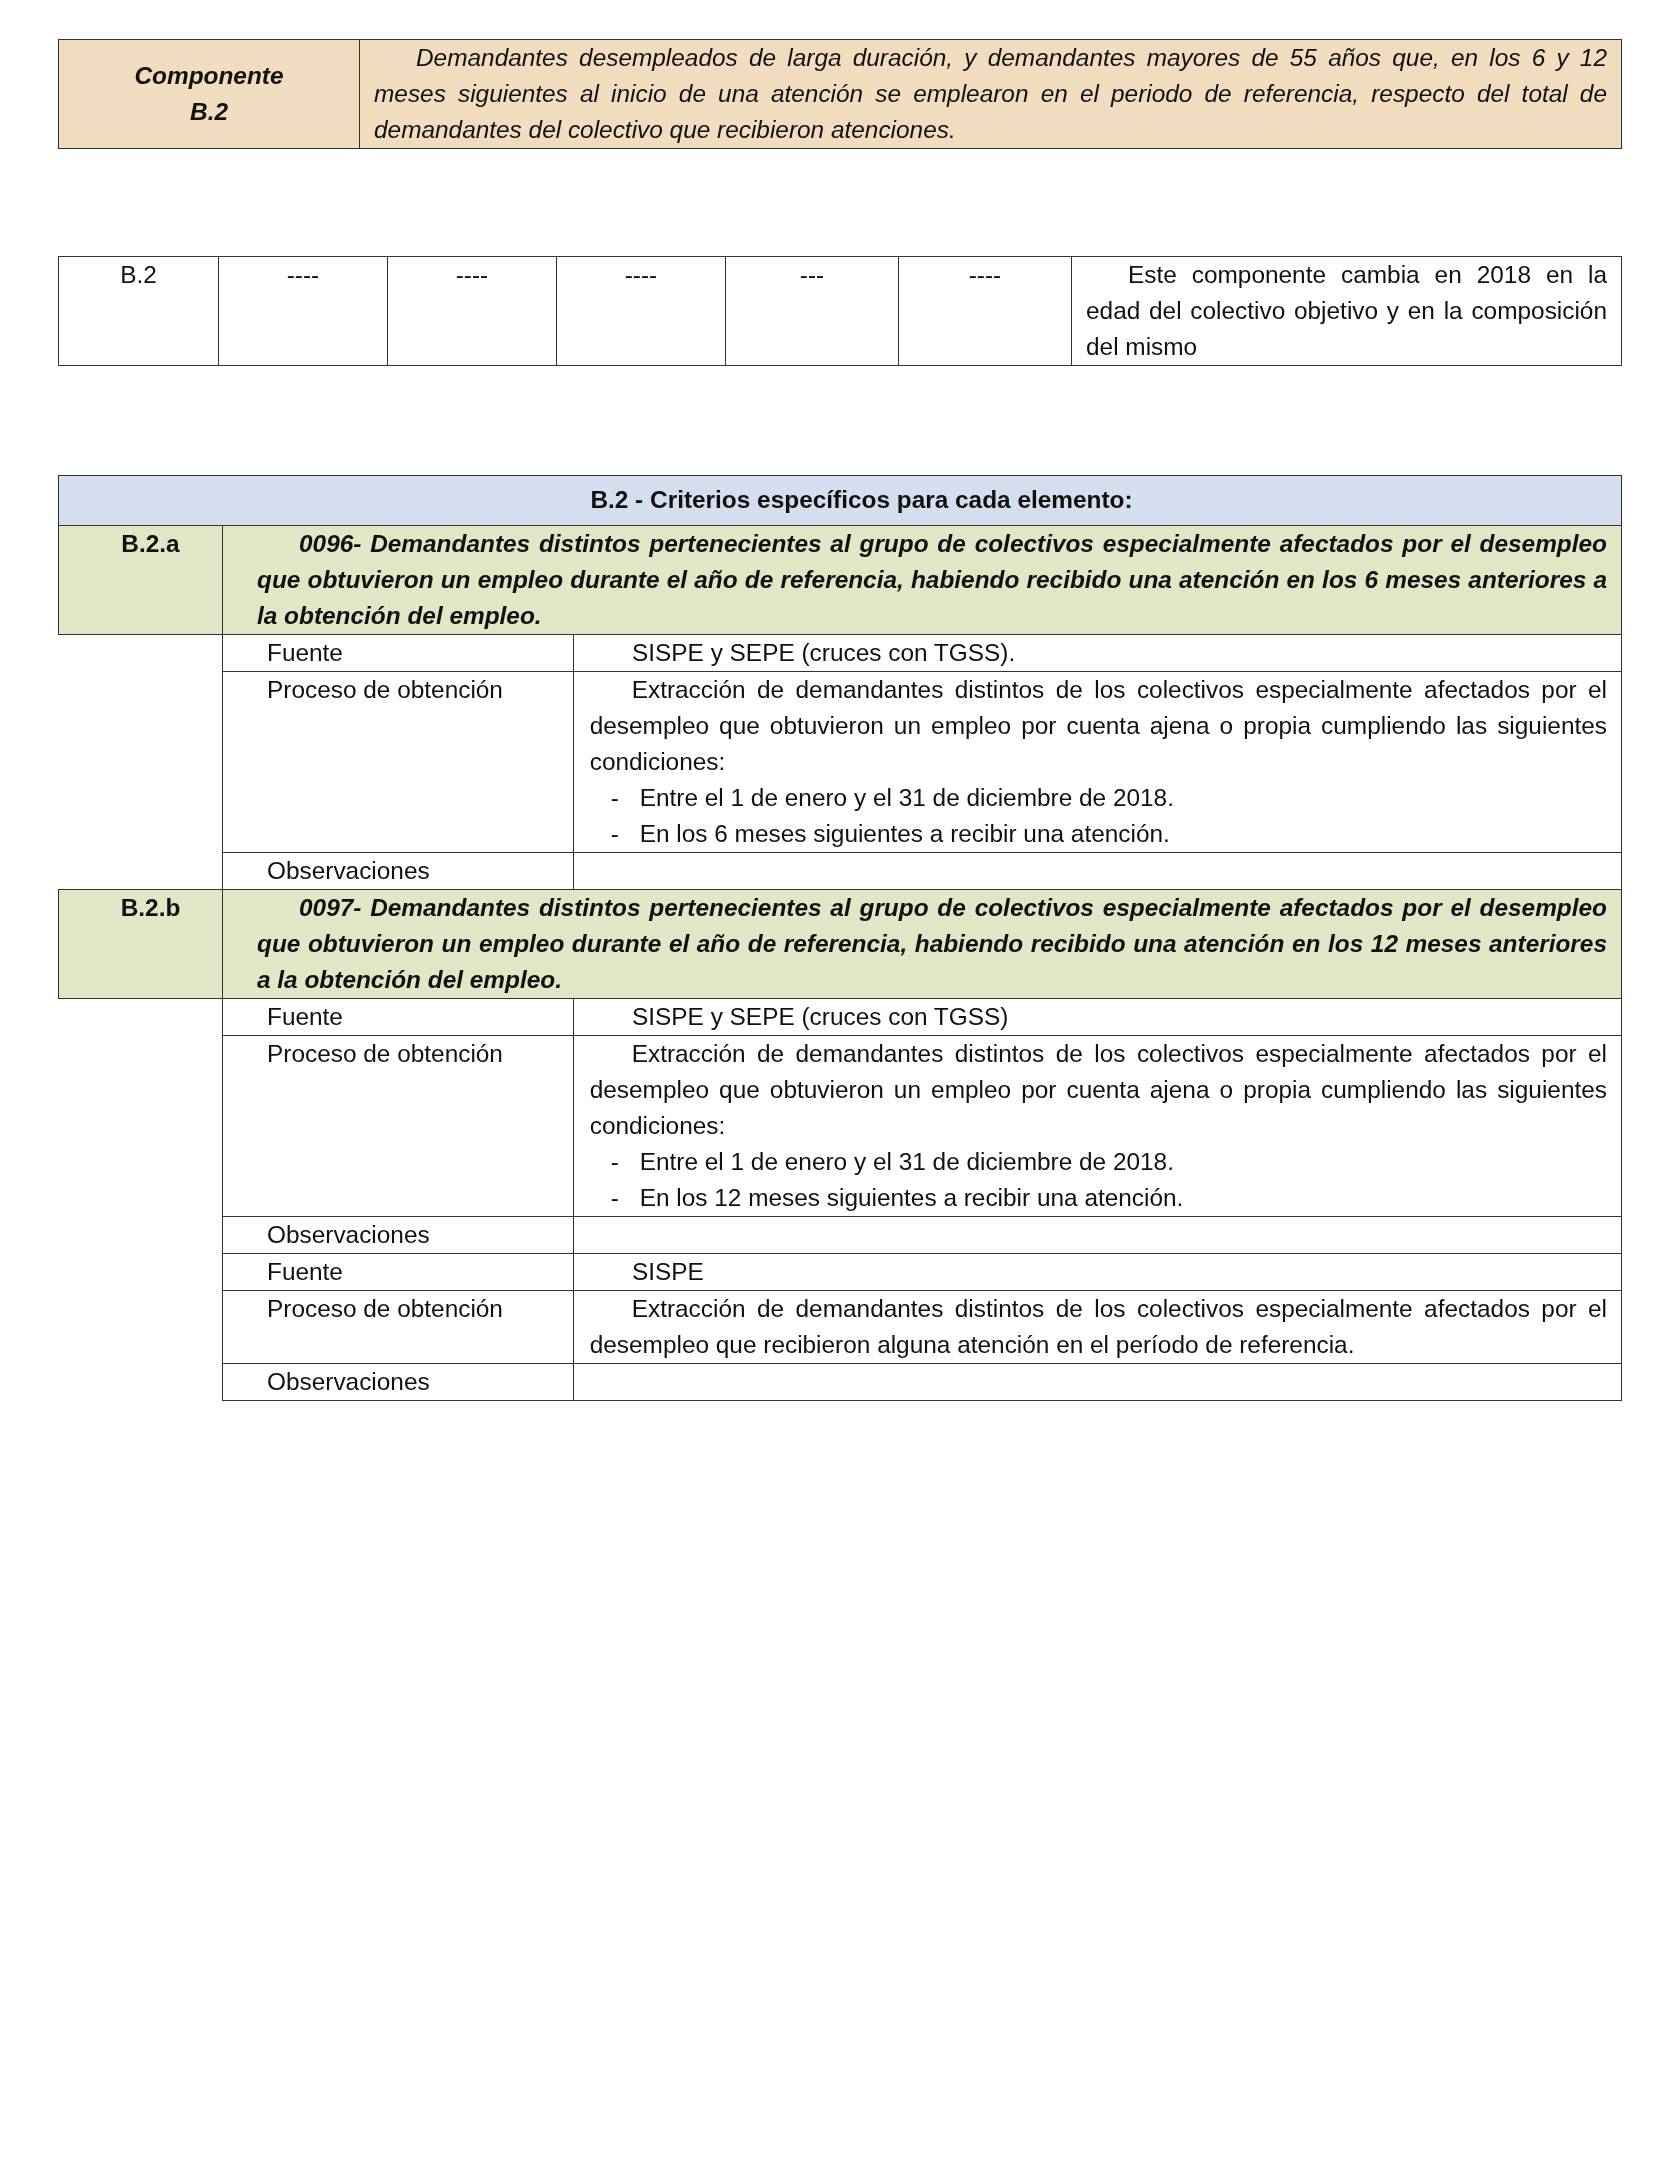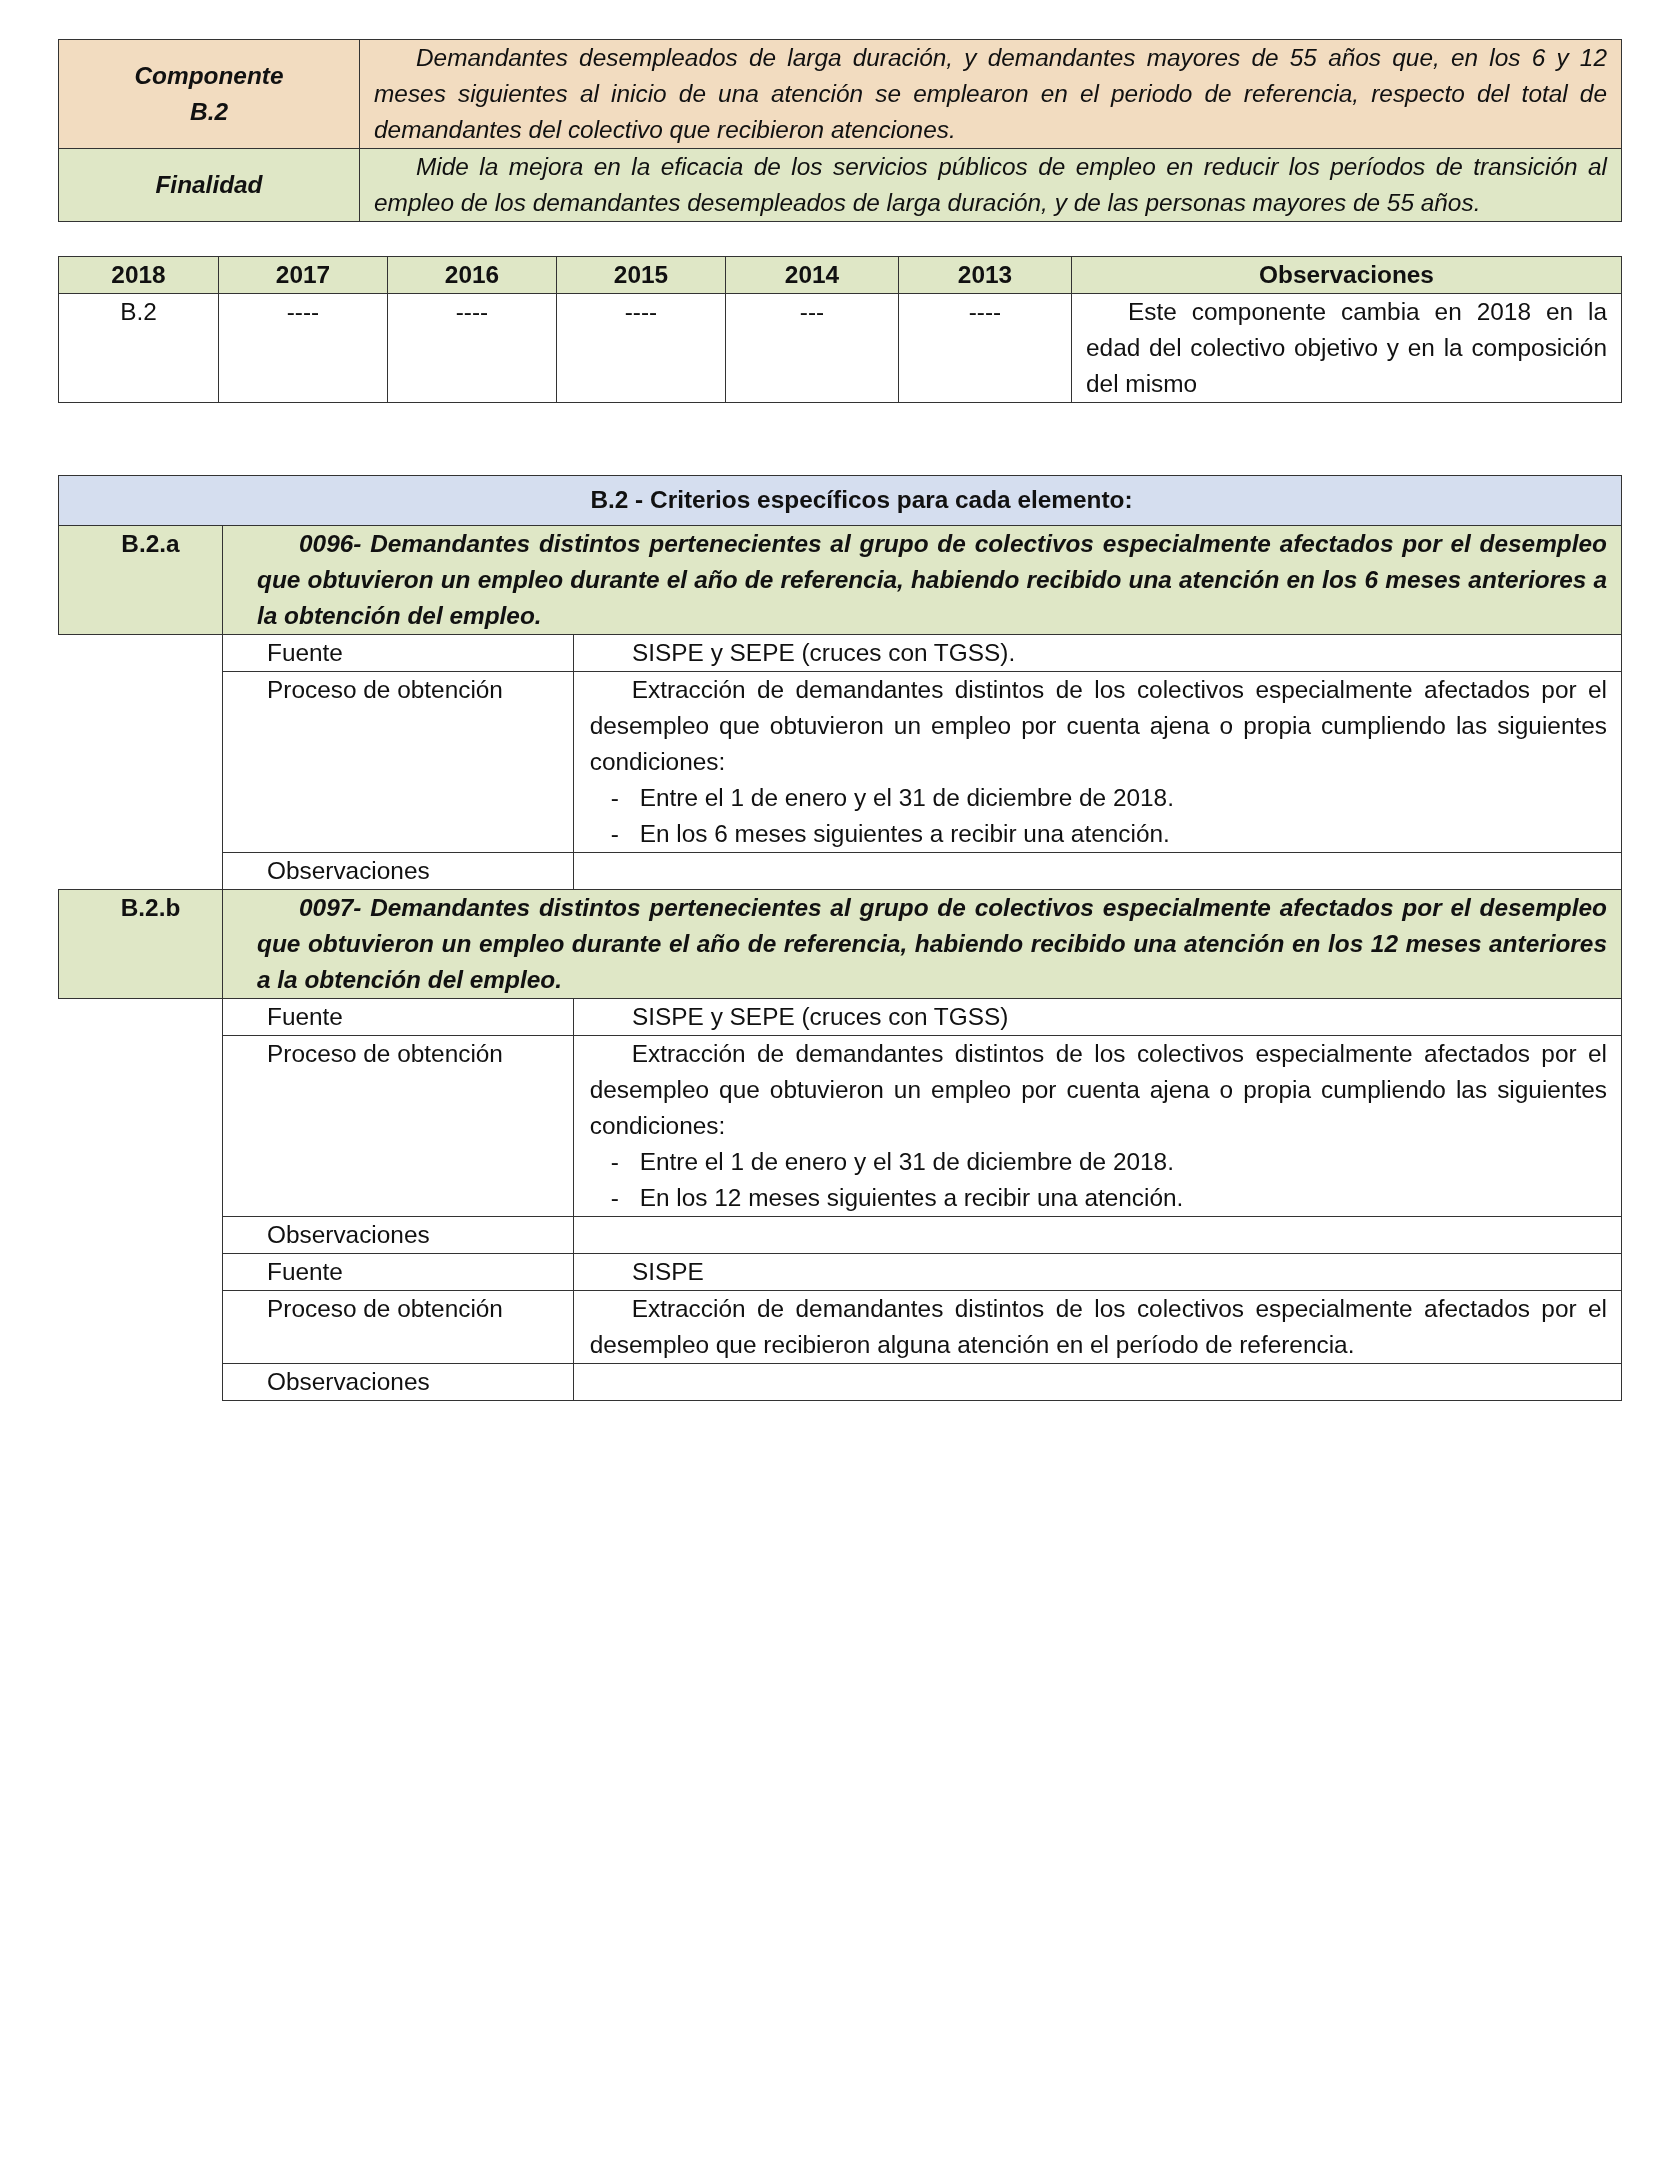--- a/index.html
+++ b/index.html
@@ -36,49 +36,36 @@
         <col>
       </colgroup>
     <tbody>
         <tr class="peach">
       <td class="label-cell">
         <div>Componente</div>
         <div>B.2</div>
       </td>
       <td class="justify indent ital">Demandantes desempleados de larga duración, y demandantes mayores de 55 años que, en los 6 y 12 meses siguientes al inicio de una atención se emplearon en el periodo de referencia, respecto del total de demandantes del colectivo que recibieron atenciones.</td>
     </tr>
-    <tr class="green">
-      <td class="label-cell">Finalidad</td>
-      <td class="justify indent ital">Mide la mejora en la eficacia de los servicios públicos de empleo en reducir los períodos de transición al empleo de los demandantes desempleados de larga duración, y de las personas mayores de 55 años.</td>
-    </tr>
   </tbody>
     </table>
 </div>
 
 <div class="block" style="top:256px;">
   <table>
     <colgroup>
       <col style="width:160px">
         <col style="width:169px">
         <col style="width:169px">
         <col style="width:169px">
       <col style="width:173px">
         <col style="width:173px">
         <col>
     </colgroup>
     <tbody>
-    <tr class="green">
-      <th>2018</th>
-      <th>2017</th>
-      <th>2016</th>
-      <th>2015</th>
-      <th>2014</th>
-      <th>2013</th>
-      <th>Observaciones</th>
-    </tr>
     <tr style="height:109px;">
       <td class="center">B.2</td>
       <td class="center">----</td>
       <td class="center">----</td>
       <td class="center">----</td>
       <td class="center">---</td>
       <td class="center">----</td>
       <td class="justify indent">Este componente cambia en 2018 en la edad del colectivo objetivo y en la composición del mismo</td>
     </tr>
   </tbody>

